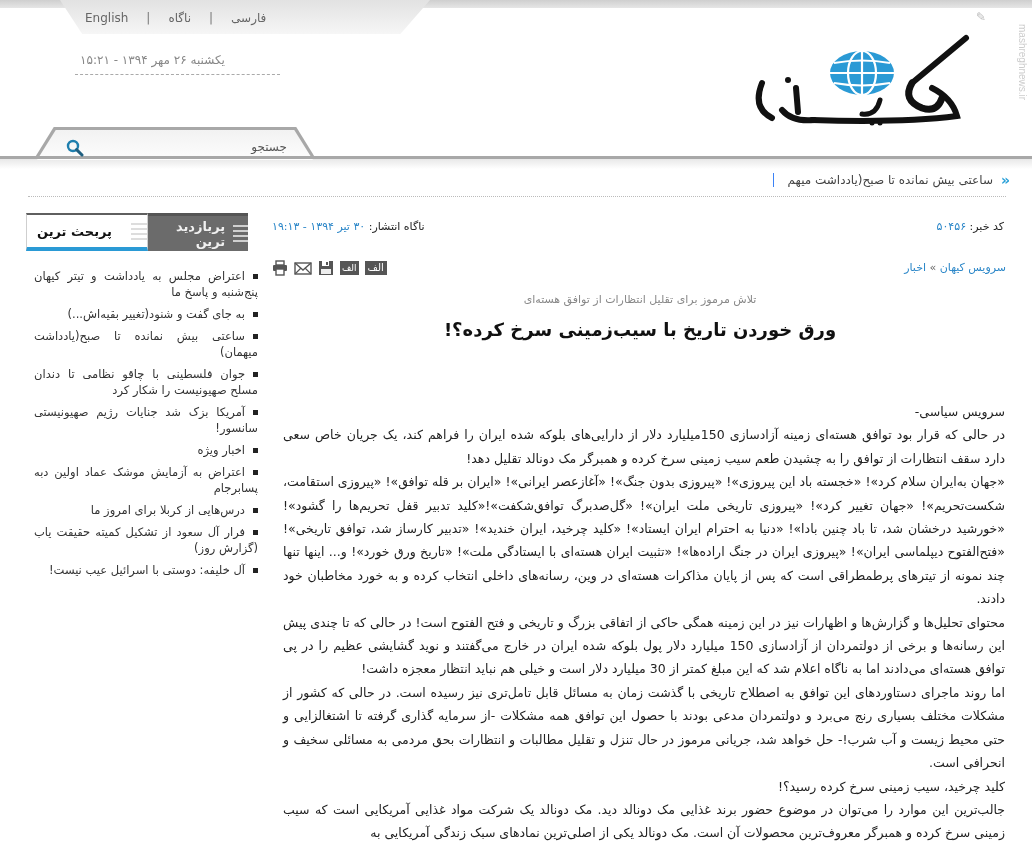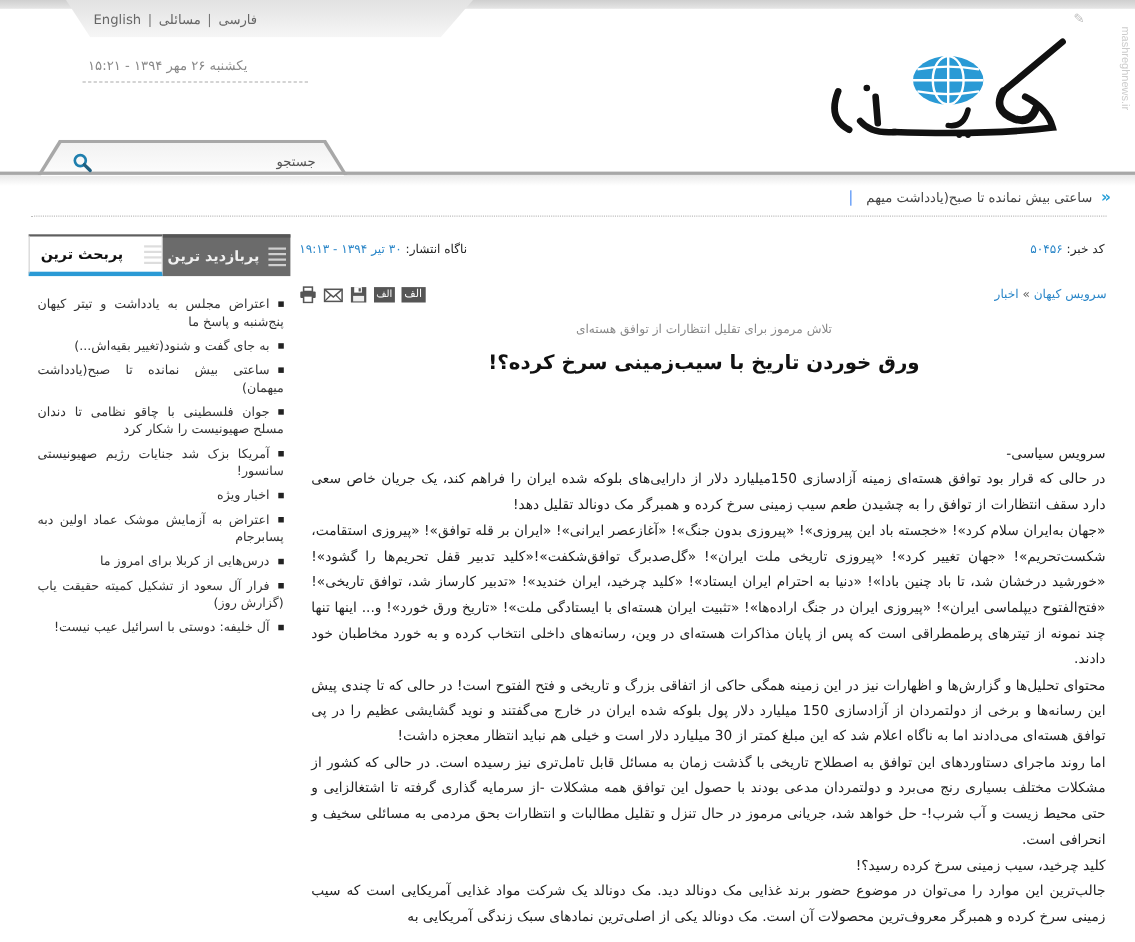--- a/index.html
+++ b/index.html
@@ -11,21 +11,21 @@
     position: absolute; left: 0; top: 0; width: 1032px; height: 8px;
     background: linear-gradient(#cfcfcf, #e6e6e6);
   }
   .top-tab {
     position: absolute; left: 60px; top: 0; width: 370px; height: 34px;
     background: linear-gradient(#e2e2e2, #f6f6f6);
     clip-path: polygon(0 0, 100% 0, 92% 100%, 6% 100%);
   }
   .lang-links {
     position: absolute; left: 85px; top: 11px; font-size: 12px; color: #666;
-    display: flex; gap: 6px; direction: ltr;
+    display: flex; gap: 18px; direction: ltr;
   }
   .lang-links a { color: #666; text-decoration: none; }
   .lang-links .sep { color: #777; }
 
   .date-line {
     position: absolute; left: 80px; top: 53px; width: 198px; text-align: left;
     font-size: 12px; color: #888; direction: rtl;
   }
   .date-dash {
     position: absolute; left: 75px; top: 74px; width: 205px; border-top: 1px dashed #aaa;
@@ -78,21 +78,21 @@
 
   
   .side-tabs { position: absolute; left: 26px; top: 213px; width: 242px; height: 38px; display: flex; }
   .side-tab-active {
     width: 122px; height: 38px; background: #fff; border: 1px solid #cfcfcf; border-top-color: #5f5f5f;
     border-top-width: 2px; border-bottom: 4px solid #2a9ad5;
     display: flex; align-items: center; justify-content: flex-start; gap: 19px; direction: rtl;
     font-weight: bold; font-size: 13px; color: #111;
   }
   .side-tab-inactive {
-    width: 116px; height: 38px; background: #6b6b6b; display: flex; align-items: center;
+    width: 100px; height: 38px; background: #6b6b6b; display: flex; align-items: center;
     justify-content: center; gap: 8px; direction: rtl; font-size: 13px; color: #f0f0f0; font-weight: bold;
     border-top: 3px solid #555;
   }
   .hamburger { display: inline-flex; flex-direction: column; gap: 3px; width: 16px; }
   .hamburger span { display: block; height: 2px; background: #bbb; }
   .side-tab-inactive .hamburger span { background: #d0d0d0; }
   .side-tab-active .hamburger span { background: #ddd; }
 
   .side-list {
     position: absolute; left: 34px; top: 268px; width: 224px; direction: rtl; list-style: none;
@@ -142,21 +142,21 @@
   .body p { margin: 0; }
 </style>
 </head>
 <body>
 
 <div class="top-band"></div>
 <div class="top-tab"></div>
 <div class="lang-links">
   <a href="#">English</a>
   <span class="sep">|</span>
-  <a href="#">مسائلی</a>
+  <a href="#">ناگاه</a>
   <span class="sep">|</span>
   <a href="#">فارسی</a>
 </div>
 
 <div class="date-line">یکشنبه ۲۶ مهر ۱۳۹۴ - ۱۵:۲۱</div>
 <div class="date-dash"></div>
 
 <svg class="logo" viewBox="0 0 220 100">
 
   <g>

